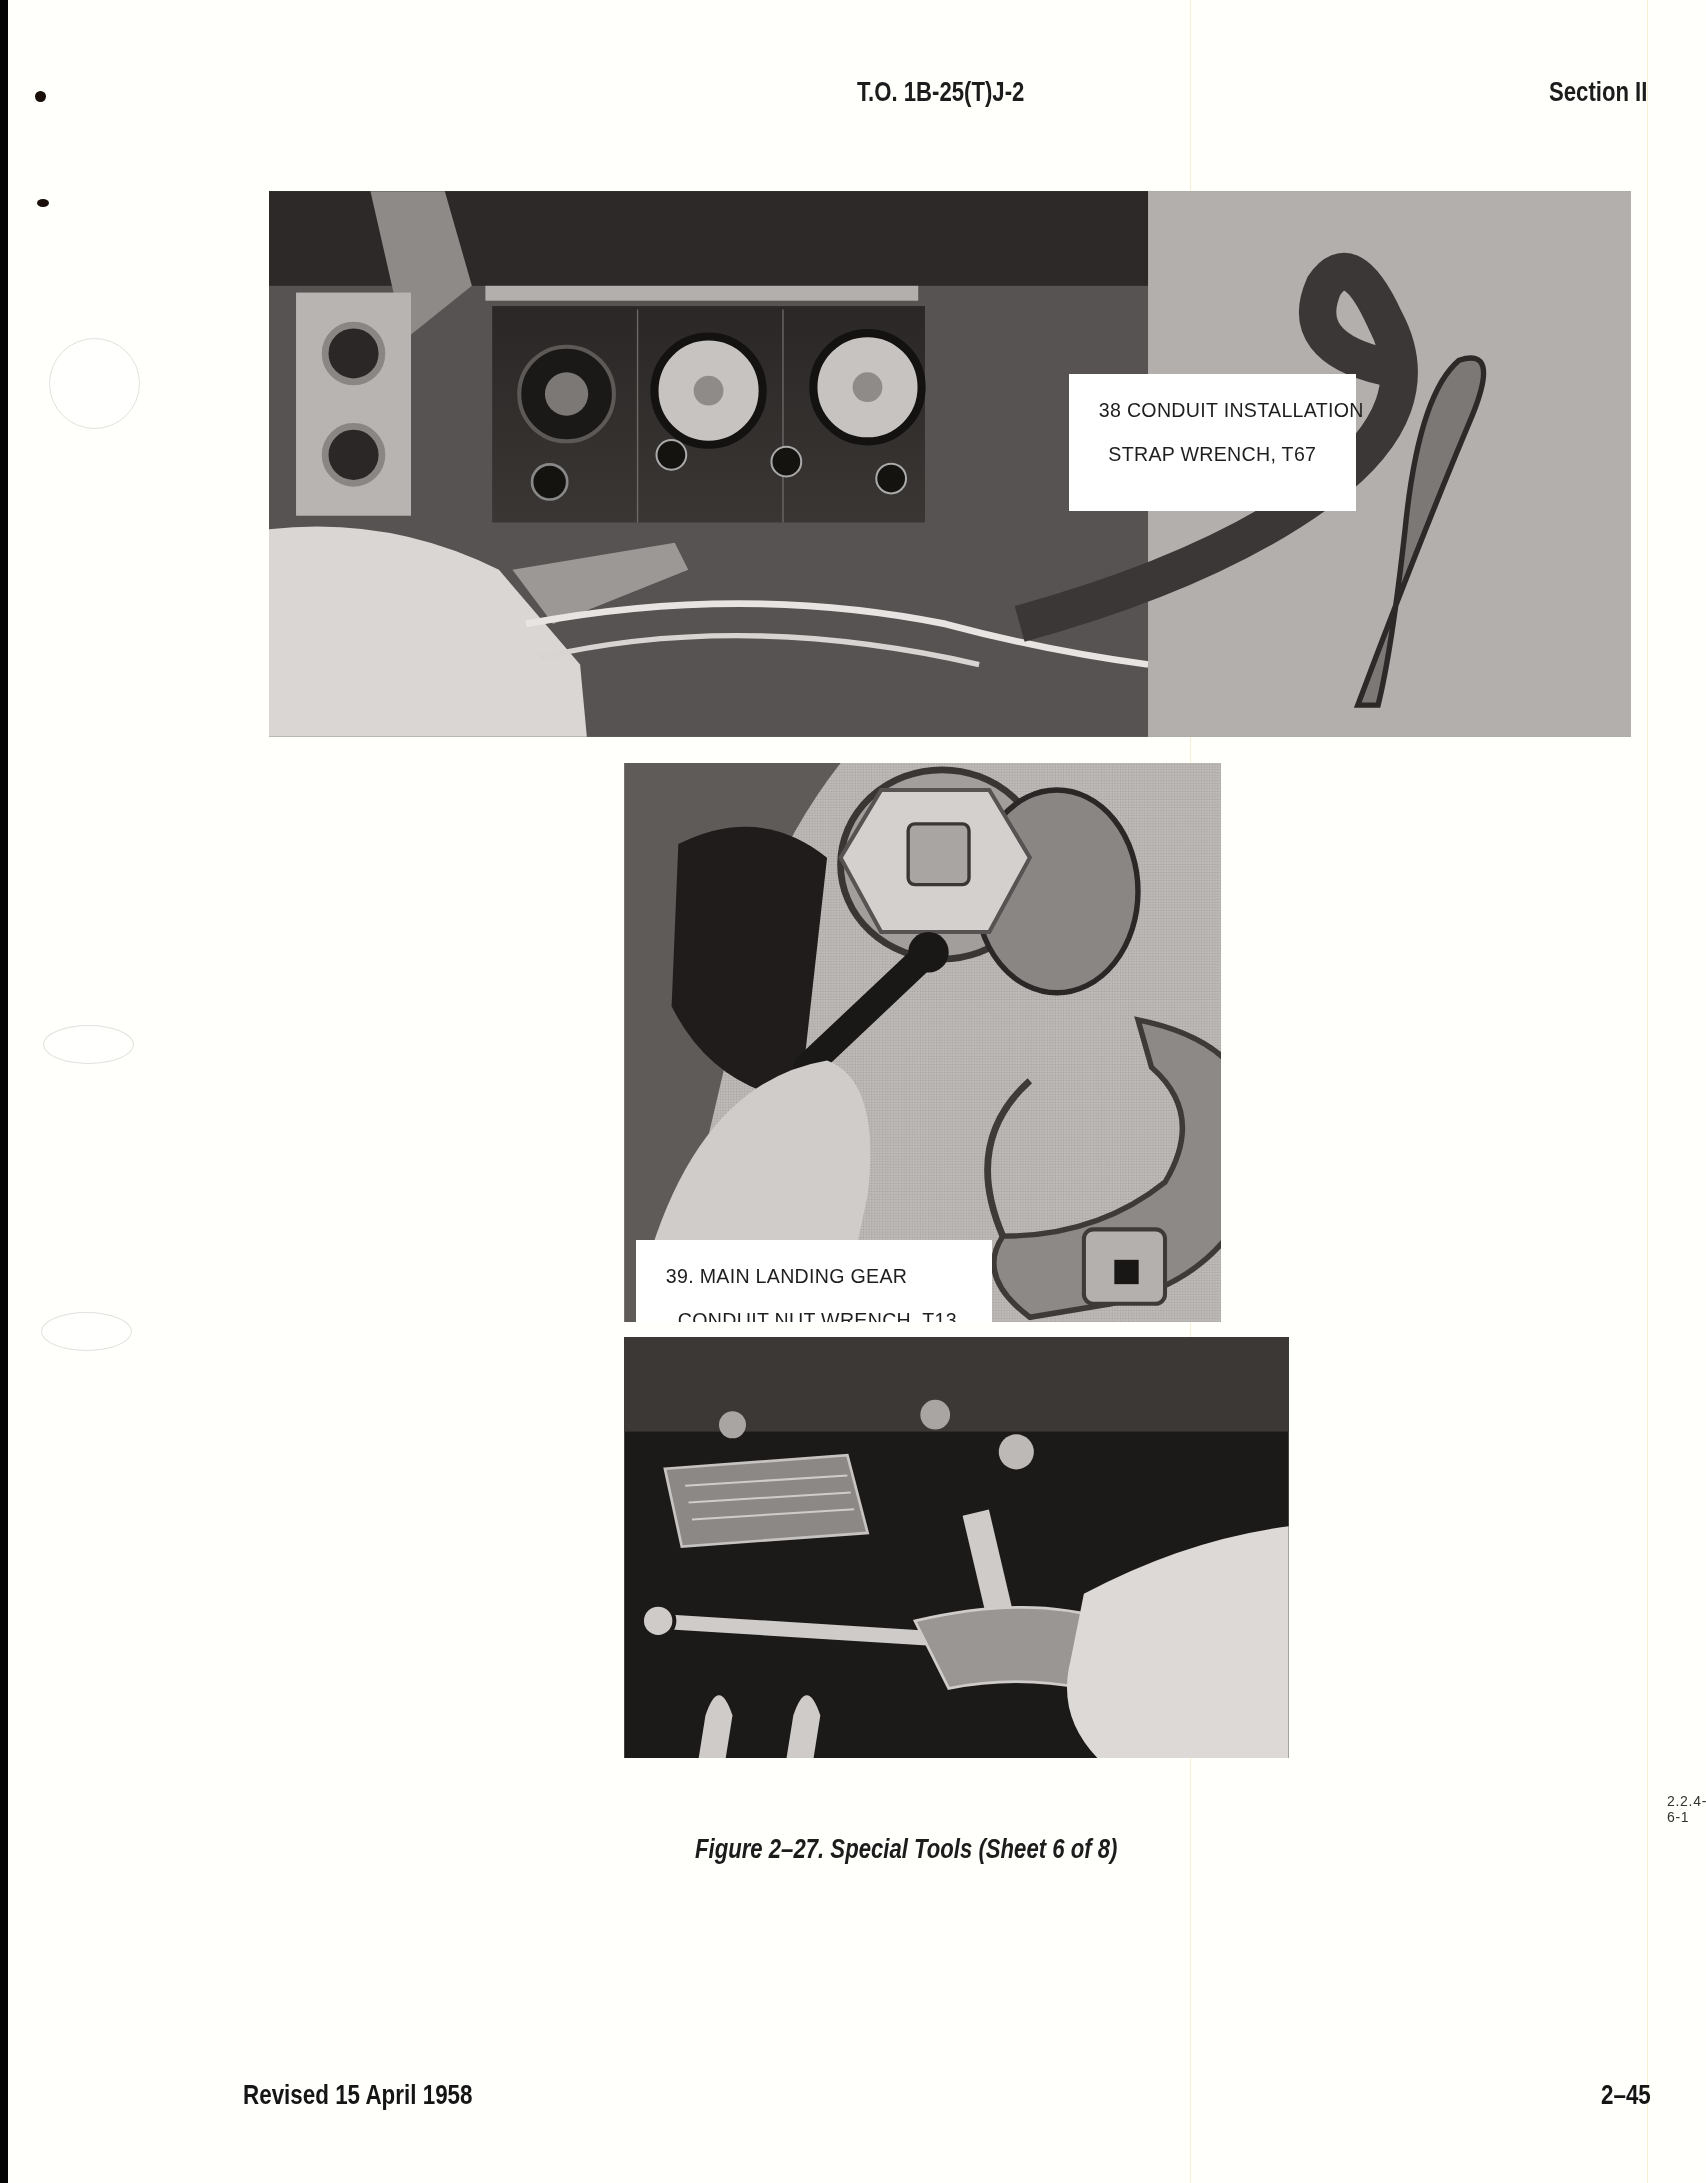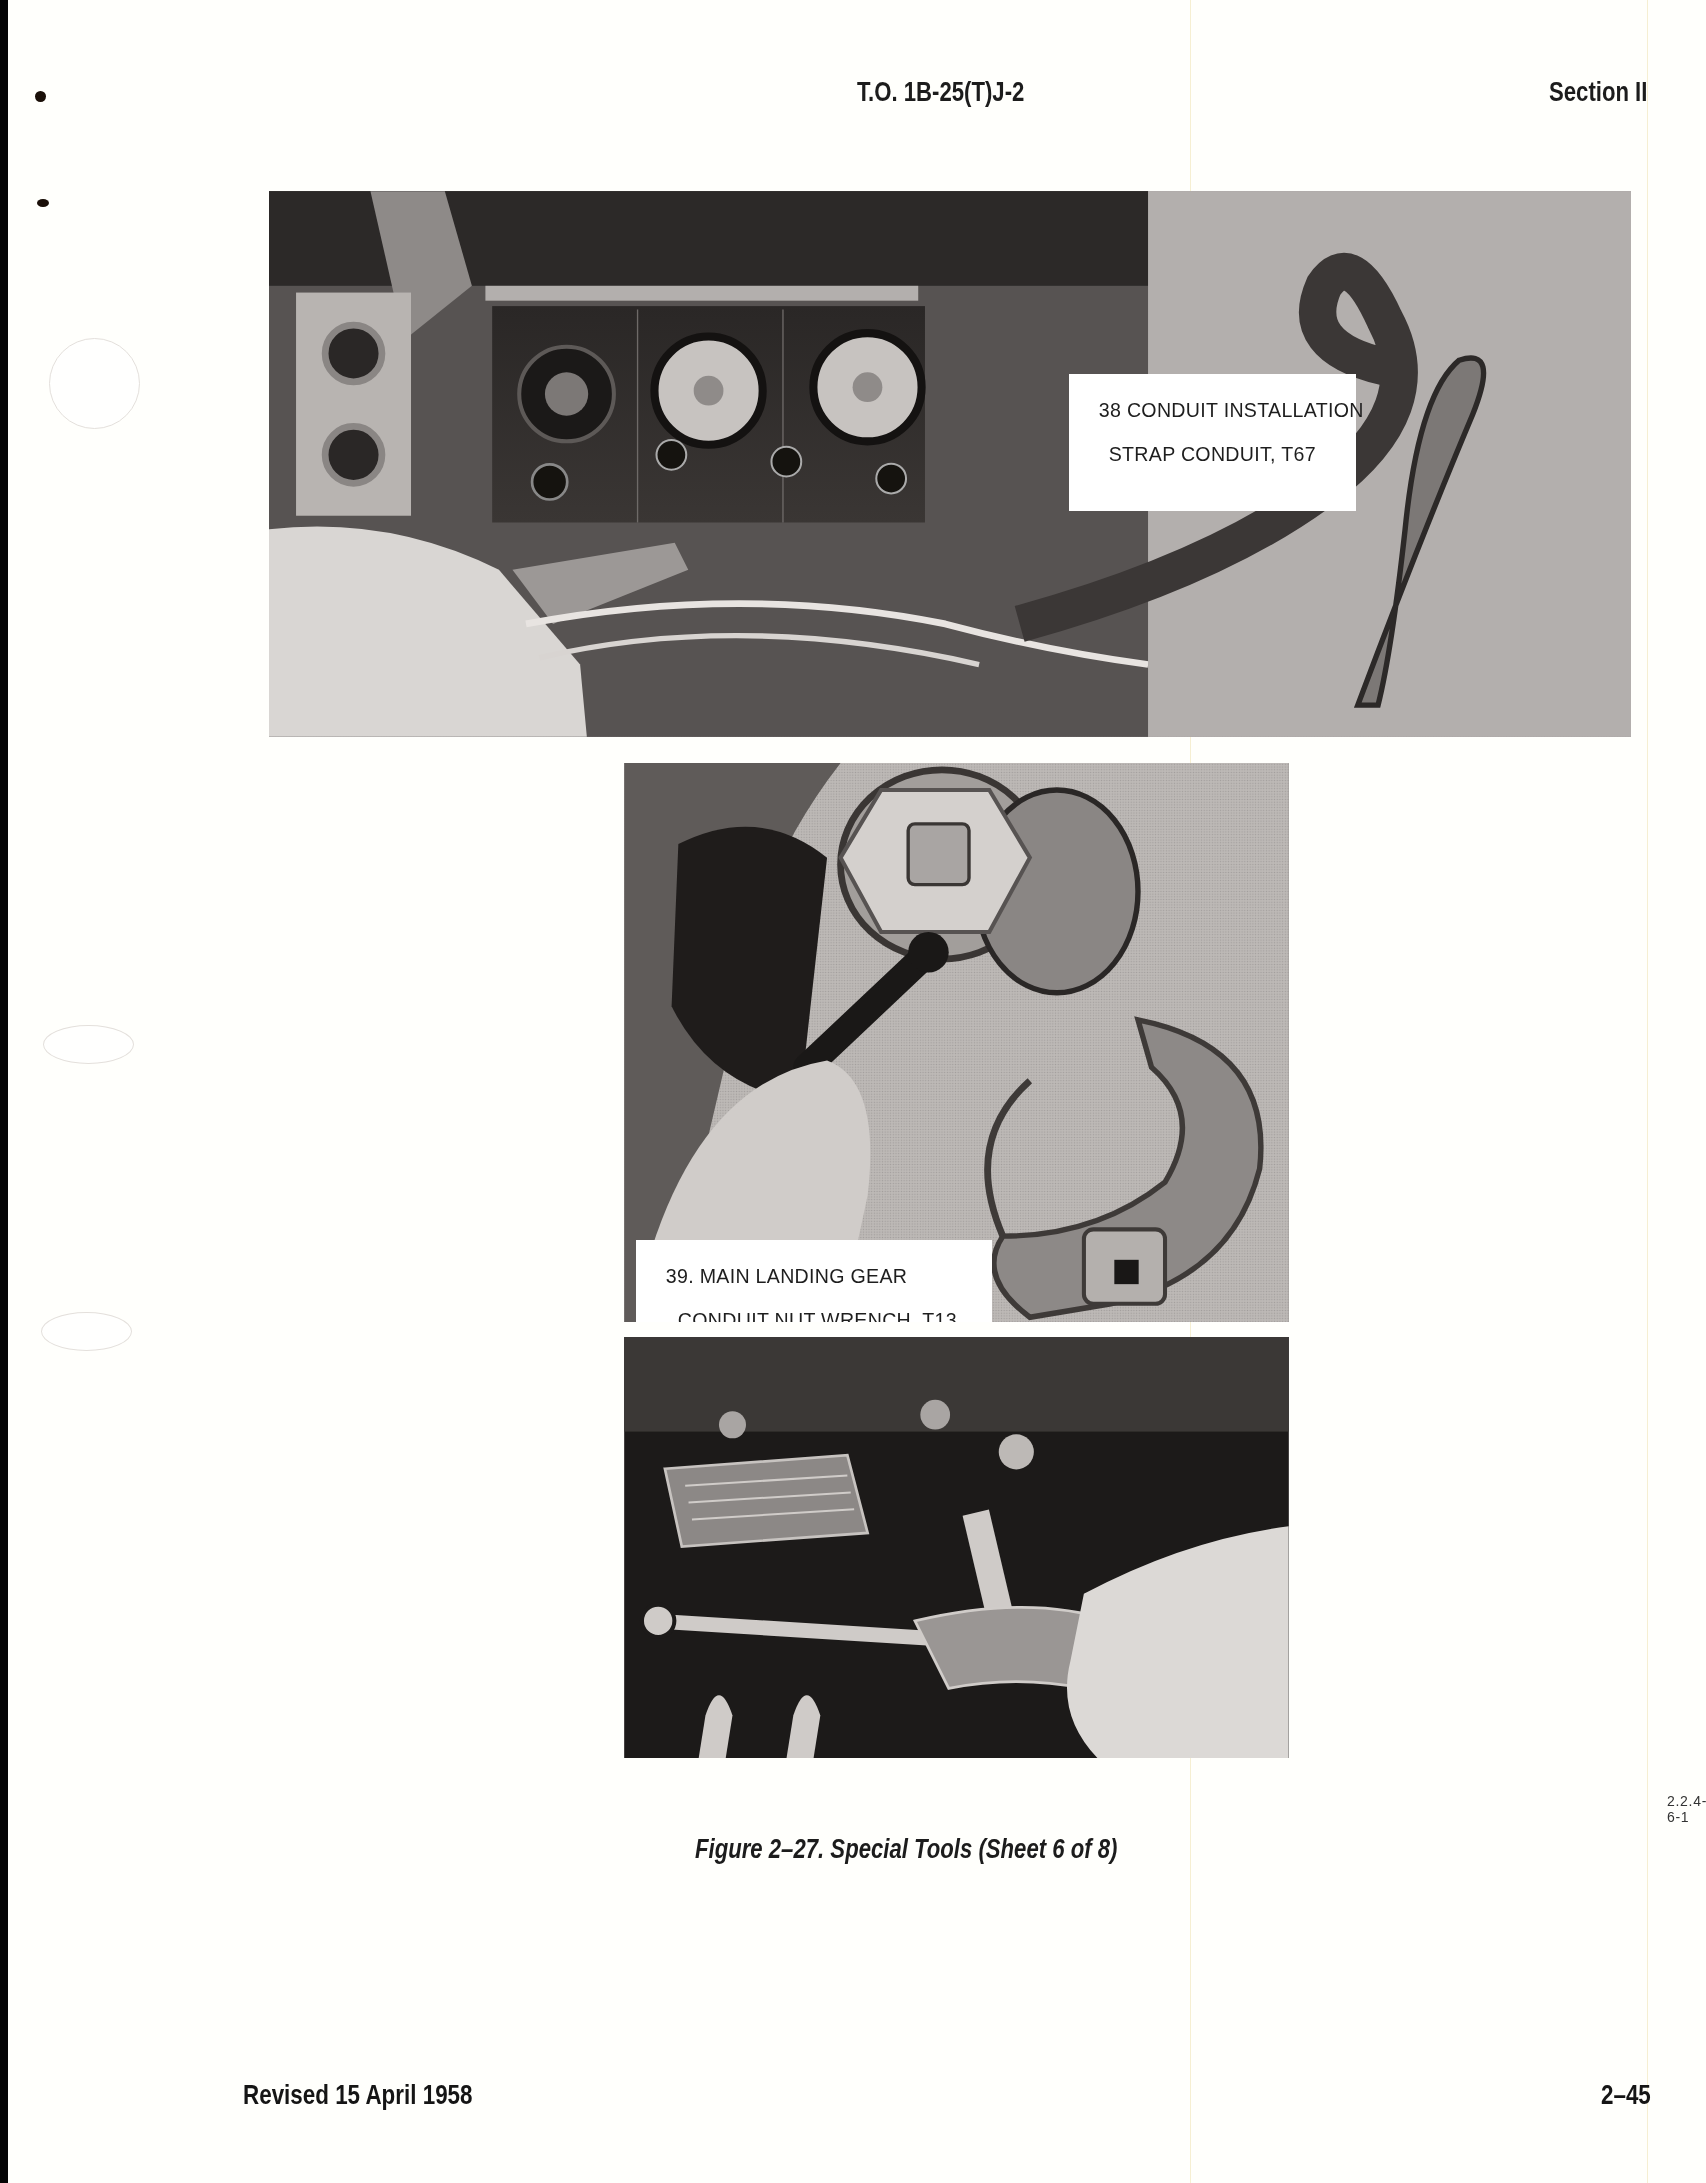--- a/index.html
+++ b/index.html
@@ -105,25 +105,25 @@
     <path d="M380 640 Q700 580 1000 640 Q1150 680 1300 700" stroke="#e8e4e1" stroke-width="10" fill="none"></path>
     <path d="M400 690 Q700 620 1050 700" stroke="#d8d4d1" stroke-width="8" fill="none"></path>
 
     <rect x="1300" y="0" width="714" height="807" fill="#b3afad"></rect>
 
     <path d="M1110 640 Q1400 560 1560 440 Q1720 320 1650 190 Q1600 80 1560 140 Q1520 230 1650 260" stroke="#3b3736" stroke-width="55" fill="none"></path>
     <path d="M1610 760 Q1700 520 1780 330 Q1820 230 1760 250 Q1700 300 1680 500 Q1660 680 1640 760 Z" fill="#7c7876" stroke="#2c2928" stroke-width="8"></path>
   </svg>
   <div class="callout" style="left:800px;top:183px;width:273px;text-align:center">
     <span>38 CONDUIT INSTALLATION</span>
-    <span class="l2">STRAP CONDUIT, T67</span>
+    <span class="l2">STRAP WRENCH, T67</span>
   </div>
 </div>
 
-<div class="photo" style="left:624px;top:763px;width:665px;height:559px">
+<div class="photo" style="left:624px;top:763px;width:597px;height:559px">
   <svg width="665" height="559" viewBox="0 0 983 827">
     <defs>
       <pattern id="ht2" width="4" height="4" patternUnits="userSpaceOnUse">
         <rect width="4" height="4" fill="#bdb9b6"></rect>
           <circle cx="2" cy="2" r="1" fill="#a19d9b"></circle>
       </pattern>
     </defs>
     <rect width="983" height="827" fill="url(#ht2)"></rect>
     <path d="M0 0 L320 0 Q180 180 160 400 L60 827 L0 827 Z" fill="#5f5b59"></path>
     <path d="M80 120 Q200 60 300 140 L260 500 Q130 480 70 360 Z" fill="#1f1c1b"></path>

